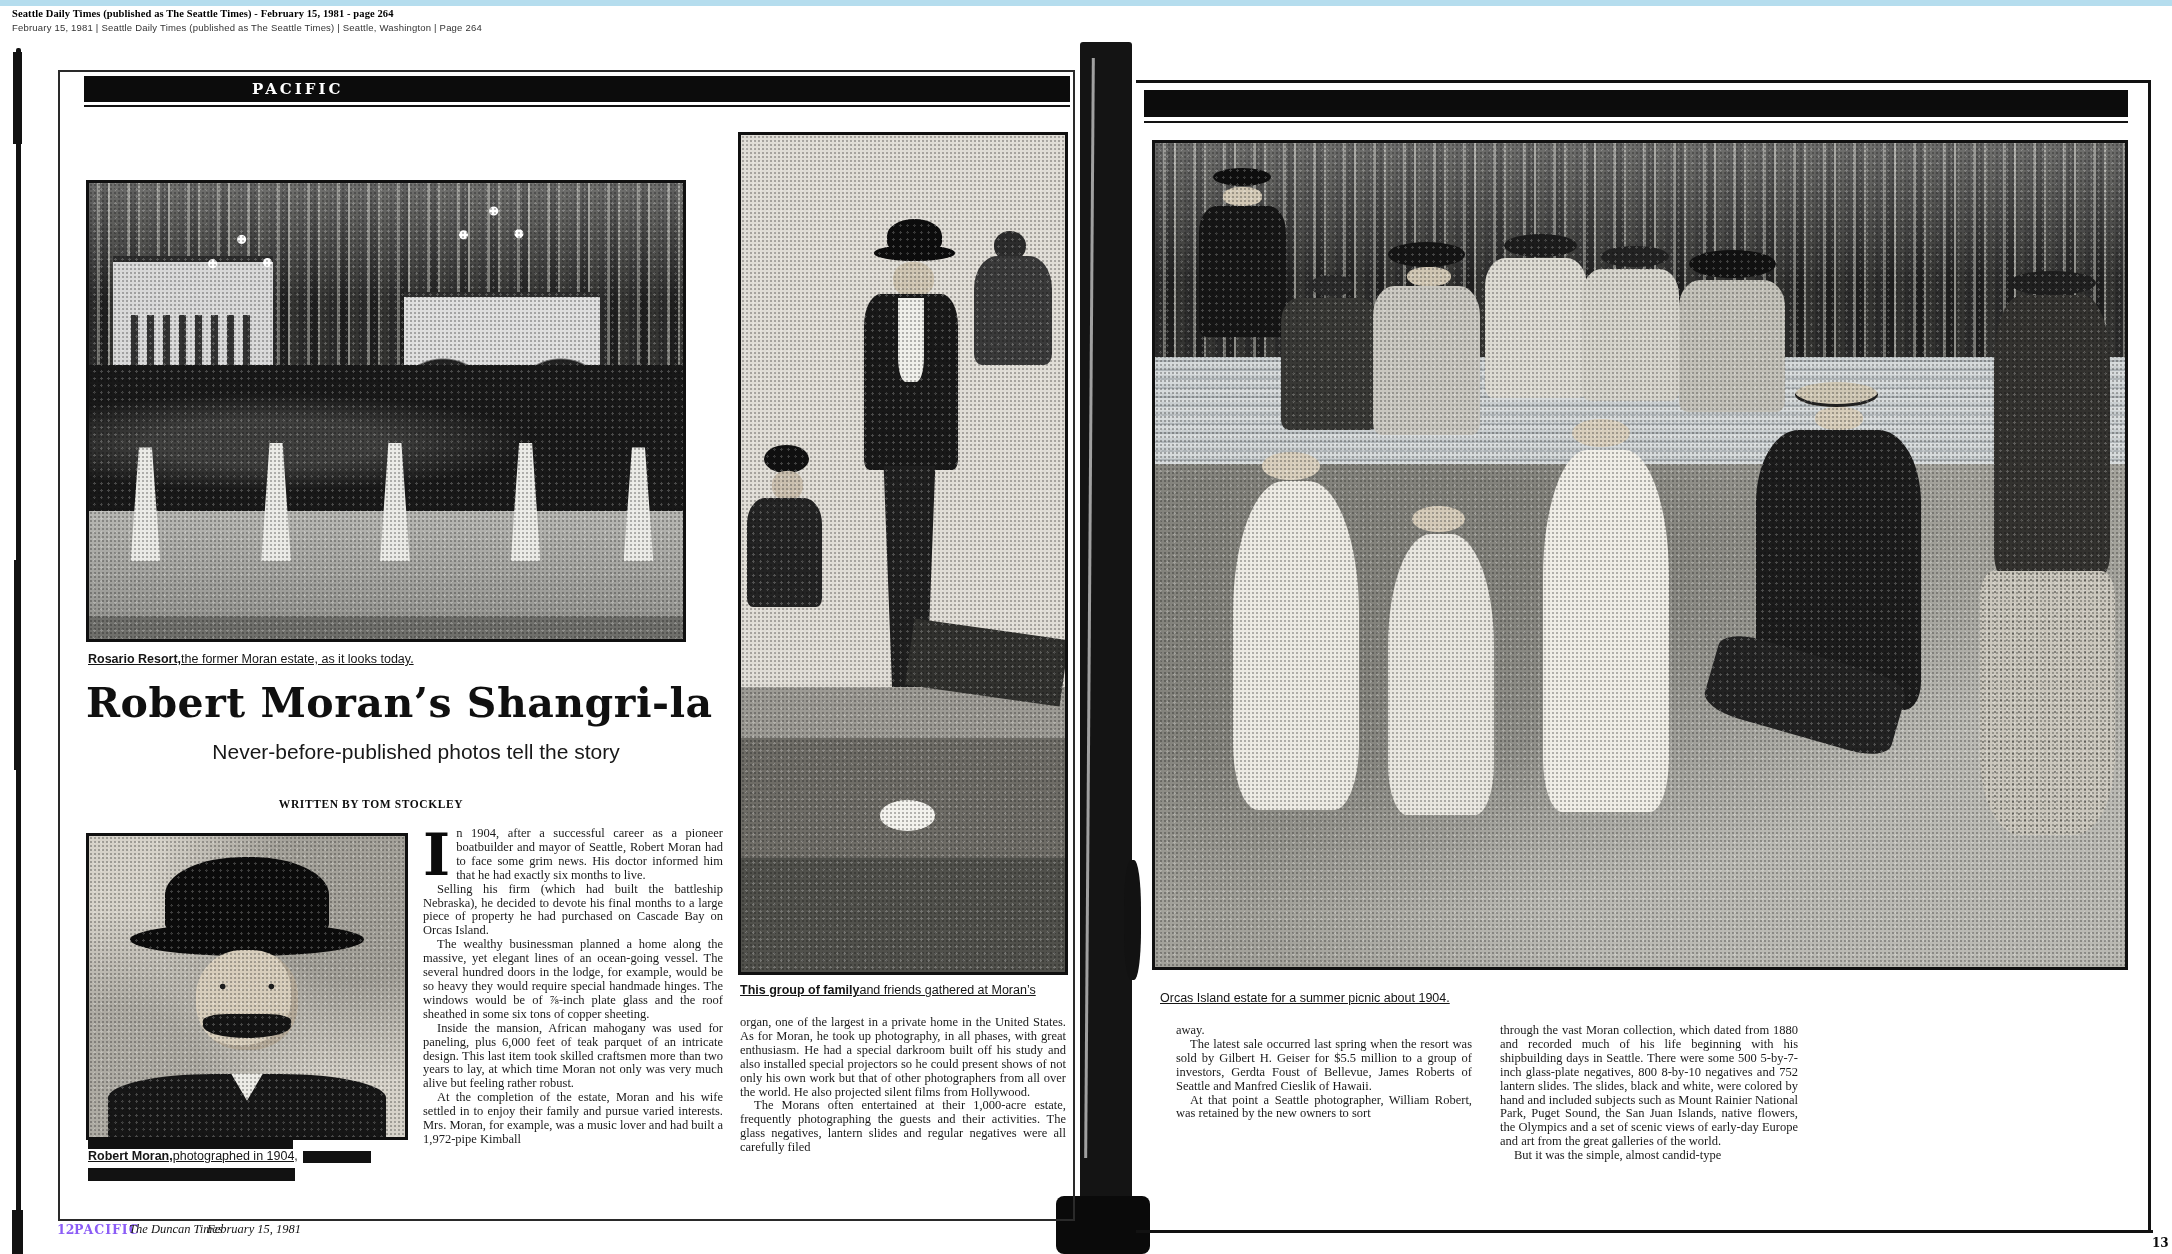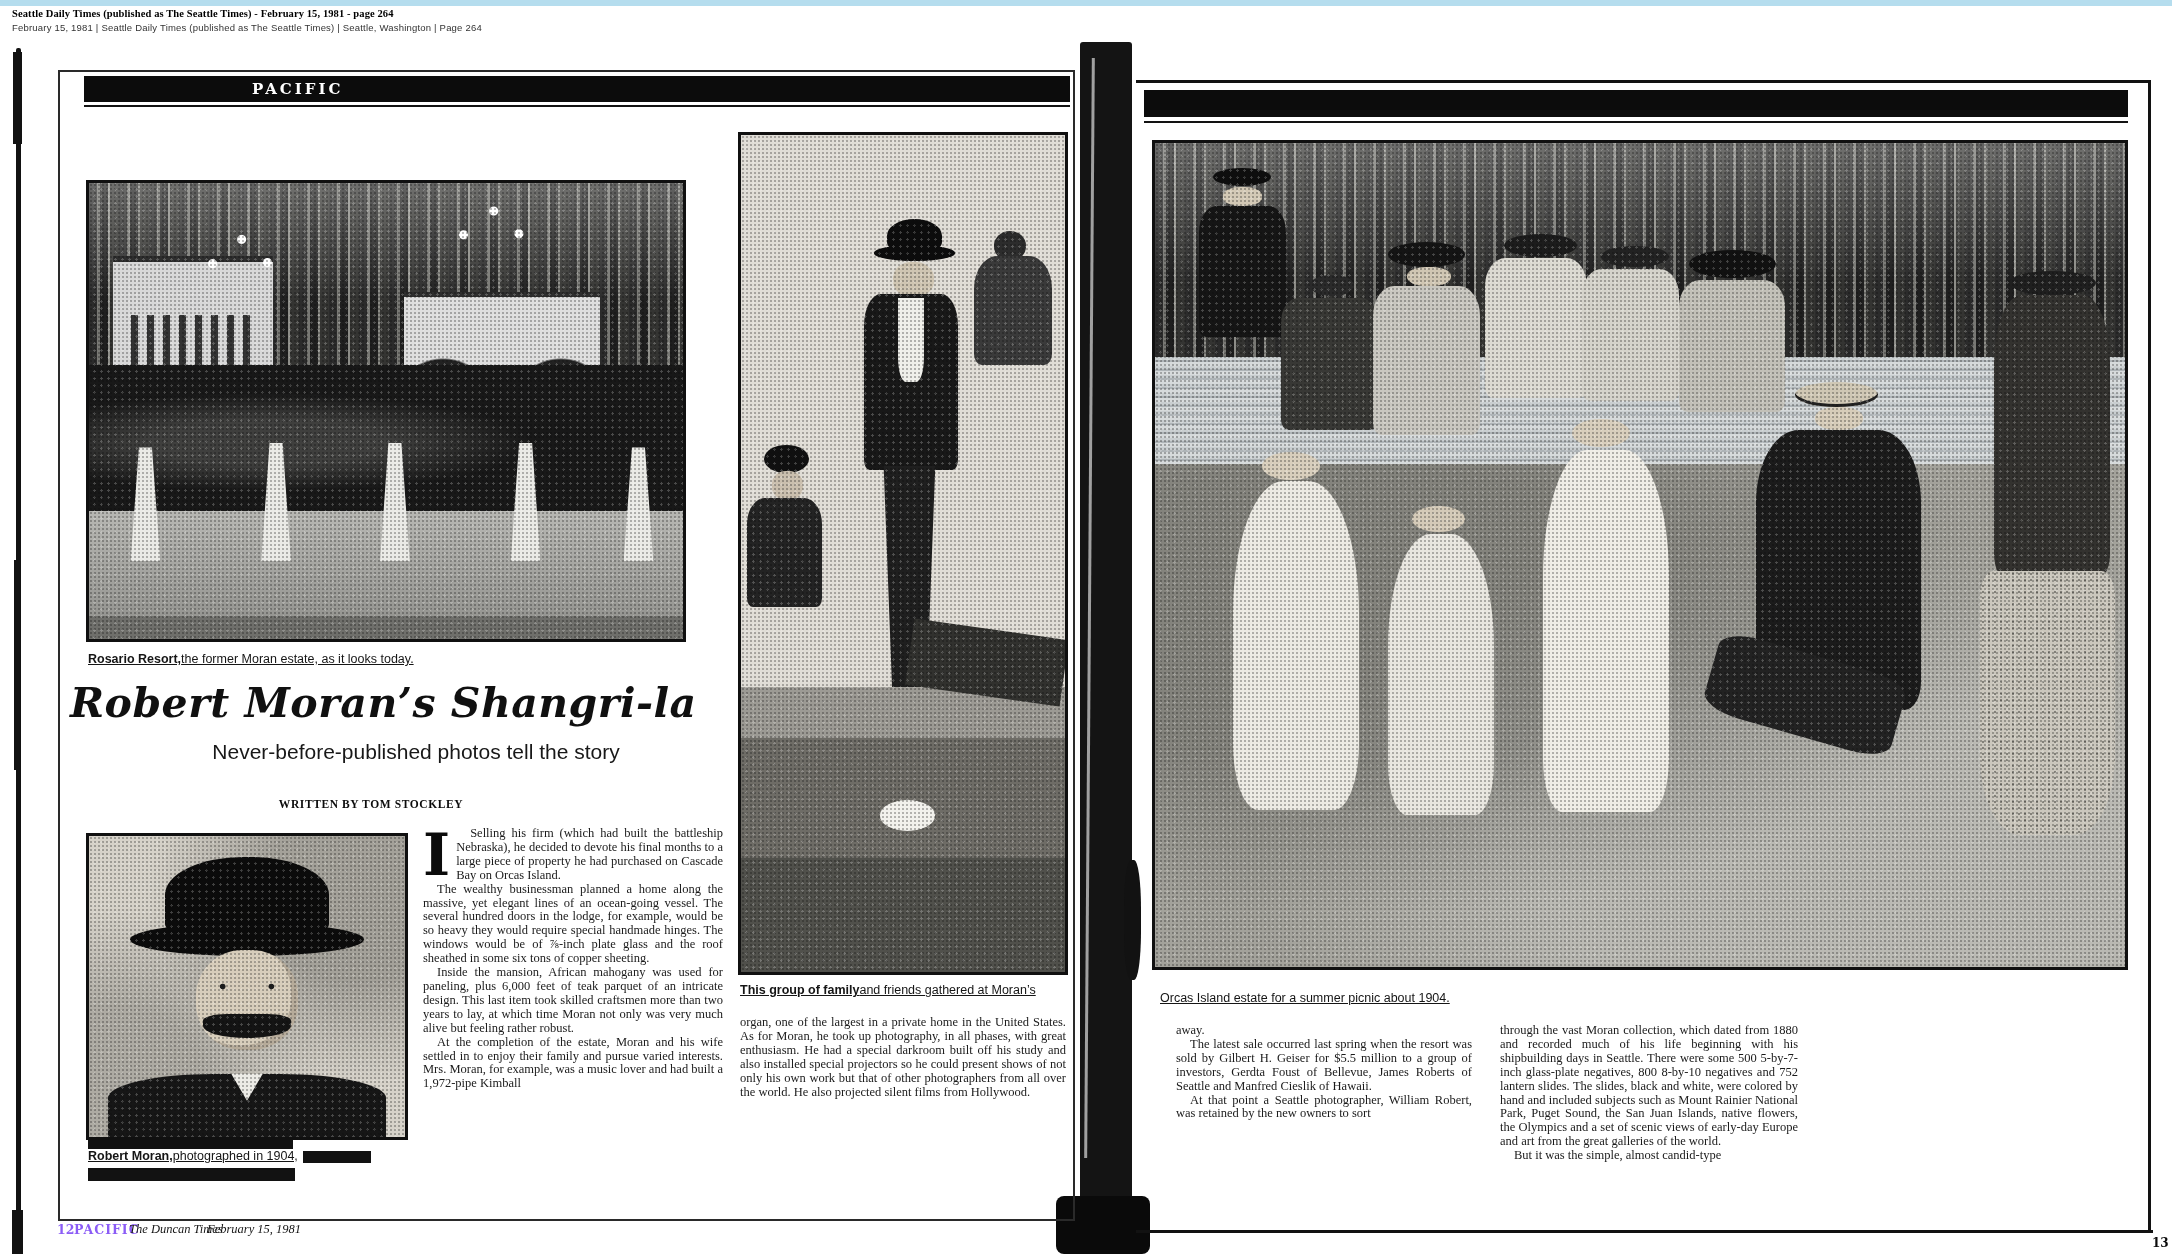--- a/index.html
+++ b/index.html
@@ -83,21 +83,21 @@
       <div class="abs" style="left:49%;top:57%;width:5%;height:26%;background:#eaeae6;clip-path:polygon(28% 0,72% 0,100% 100%,0 100%);"></div>
       <div class="abs" style="left:71%;top:57%;width:5%;height:26%;background:#eaeae6;clip-path:polygon(28% 0,72% 0,100% 100%,0 100%);"></div>
       <div class="abs" style="left:90%;top:58%;width:5%;height:25%;background:#eaeae6;clip-path:polygon(28% 0,72% 0,100% 100%,0 100%);"></div>
       <div class="abs" style="left:0;top:95%;width:100%;height:5%;background:#6f6f6b;"></div>
     </div>
     <div class="abs cap" style="left:88px;top:614px;width:560px;">
       <b>Rosario Resort,</b>
         <span> the former Moran estate, as it looks today.</span>
     </div>
 
-    <div class="abs headline" style="left:70px;top:642px;width:624px;font-style:italic;">Robert Moran’s Shangri-la</div>
+    <div class="abs headline" style="left:86px;top:642px;width:624px;">Robert Moran’s Shangri-la</div>
     <div class="abs subhead" style="left:106px;top:702px;width:620px;">Never-before-published photos tell the story</div>
     <div class="abs byline" style="left:86px;top:759px;width:570px;">WRITTEN BY TOM STOCKLEY</div>
 
     <div class="ph" style="left:86px;top:795px;width:316px;height:301px;background:#d6d2c9;">
       <div class="abs" style="inset:0;background:radial-gradient(ellipse at 85% 20%,rgba(70,70,65,.35) 0 25%,transparent 55%),radial-gradient(ellipse at 10% 80%,rgba(80,80,75,.3) 0 20%,transparent 50%);"></div>
       <div class="abs" style="left:24%;top:7%;width:52%;height:26%;background:#0b0b0b;border-radius:48% 48% 14% 14%;"></div>
       <div class="abs" style="left:13%;top:29%;width:74%;height:11%;background:#0b0b0b;border-radius:50%;"></div>
       <div class="abs" style="left:34%;top:38%;width:32%;height:33%;background:#d7cdbb;border-radius:46%;box-shadow:inset -7px -5px 0 rgba(120,110,95,.35);"></div>
       <div class="abs" style="left:38%;top:47%;width:24%;height:6%;background:radial-gradient(circle at 18% 50%,#1d1d1d 0 2.5px,transparent 3.2px),radial-gradient(circle at 82% 50%,#1d1d1d 0 2.5px,transparent 3.2px);"></div>
       <div class="abs" style="left:36%;top:59%;width:28%;height:8%;background:#141414;border-radius:30% 30% 55% 55%;"></div>
@@ -106,21 +106,21 @@
     </div>
     <div class="abs ink" style="left:88px;top:1102px;width:205px;height:9px;"></div>
     <div class="abs cap" style="left:88px;top:1111px;width:330px;">
       <b>Robert Moran,</b>
         <span> photographed in 1904,</span>
       <span class="ink" style="display:inline-block;width:68px;height:12px;margin-left:5px;"></span>
     </div>
     <div class="abs ink" style="left:88px;top:1130px;width:207px;height:13px;"></div>
 
     <div class="abs col" style="left:423px;top:789px;width:300px;">
-      <p><span class="dropcap">I</span></p>
+      <p><span class="dropcap">I</span><span>n 1904, after a successful career as a pioneer boatbuilder and mayor of Seattle, Robert Moran had to face some grim news. His doctor informed him that he had exactly six months to live.</span></p>
       <p class="ind">Selling his firm (which had built the battleship Nebraska), he decided to devote his final months to a large piece of property he had purchased on Cascade Bay on Orcas Island.</p>
       <p class="ind">The wealthy businessman planned a home along the massive, yet elegant lines of an ocean-going vessel. The several hundred doors in the lodge, for example, would be so heavy they would require special handmade hinges. The windows would be of ⅞-inch plate glass and the roof sheathed in some six tons of copper sheeting.</p>
       <p class="ind">Inside the mansion, African mahogany was used for paneling, plus 6,000 feet of teak parquet of an intricate design. This last item took skilled craftsmen more than two years to lay, at which time Moran not only was very much alive but feeling rather robust.</p>
       <p class="ind">At the completion of the estate, Moran and his wife settled in to enjoy their family and pursue varied interests. Mrs. Moran, for example, was a music lover and had built a 1,972-pipe Kimball</p>
     </div>
 
     <div class="ph" style="left:738px;top:94px;width:324px;height:837px;background:#e0ddd6;">
       <div class="abs" style="left:78%;top:11.5%;width:10%;height:3.5%;background:#2c2c2c;border-radius:50%;"></div>
       <div class="abs" style="left:72%;top:14.5%;width:24%;height:13%;background:#3a3a3a;border-radius:30% 30% 10% 10%;"></div>
       <div class="abs" style="left:45%;top:10%;width:17%;height:4%;background:#0c0c0c;border-radius:50% 50% 30% 30%;"></div>
@@ -136,20 +136,21 @@
       <div class="abs" style="left:52%;top:59%;width:48%;height:8%;background:#31312e;transform:rotate(8deg);"></div>
       <div class="abs" style="left:43%;top:79.5%;width:17%;height:3.6%;background:#f2f1ec;border-radius:50%;"></div>
     </div>
     <div class="abs cap" style="left:740px;top:945px;width:330px;">
       <b>This group of family</b>
         <span> and friends gathered at Moran’s</span>
     </div>
 
     <div class="abs col" style="left:740px;top:978px;width:326px;">
       <p>organ, one of the largest in a private home in the United States. As for Moran, he took up photography, in all phases, with great enthusiasm. He had a special darkroom built off his study and also installed special projectors so he could present shows of not only his own work but that of other photographers from all over the world. He also projected silent films from Hollywood.</p>
+      <p class="ind">The Morans often entertained at their 1,000-acre estate, frequently photographing the guests and their activities. The glass negatives, lantern slides and regular negatives were all carefully filed</p>
     </div>
 
     <div class="abs footrow" style="left:0;top:1184px;width:1070px;height:16px;">
       <span class="f-bold" style="left:57px;">12</span>
       <span class="f-bold" style="left:74px;letter-spacing:1px;">PACIFIC</span>
       <span class="f-ital" style="left:129px;">The Duncan Times</span>
       <span class="f-ital" style="left:207px;">February 15, 1981</span>
     </div>
 
     <div class="abs ink" style="left:1136px;top:42px;width:1014px;height:3px;"></div>

